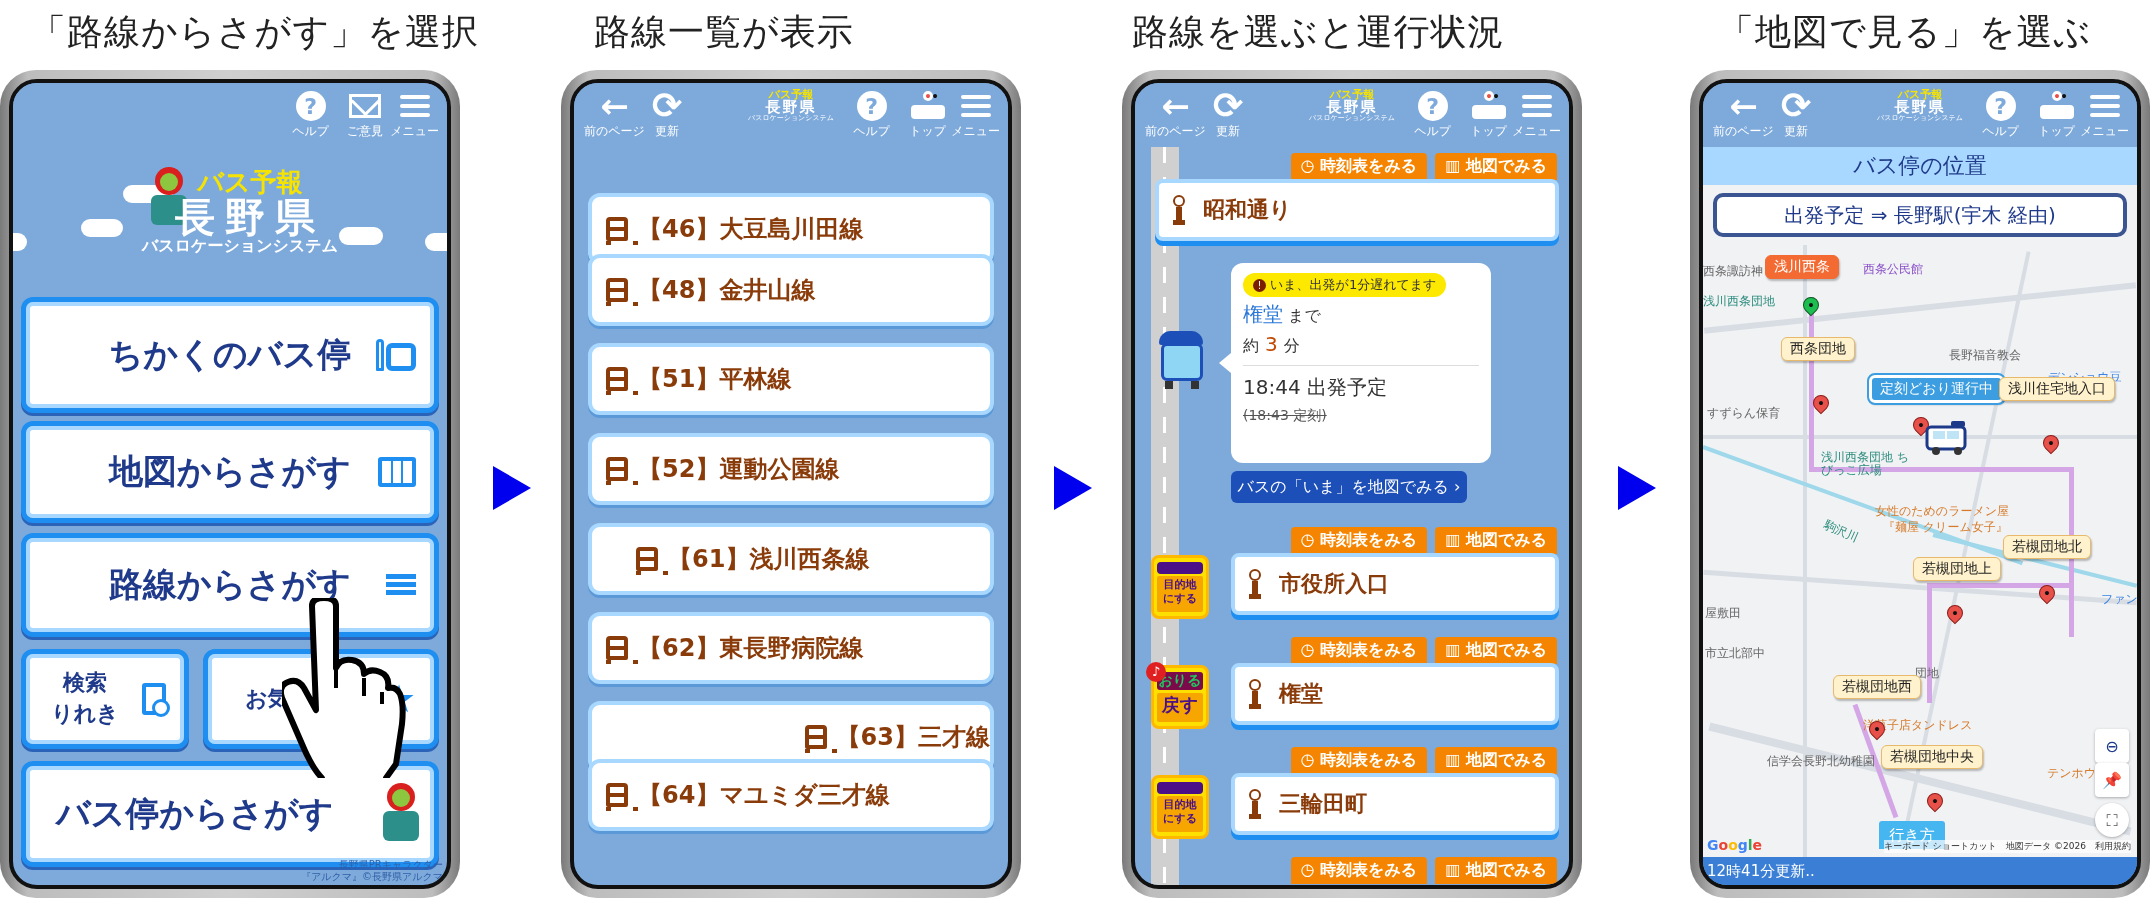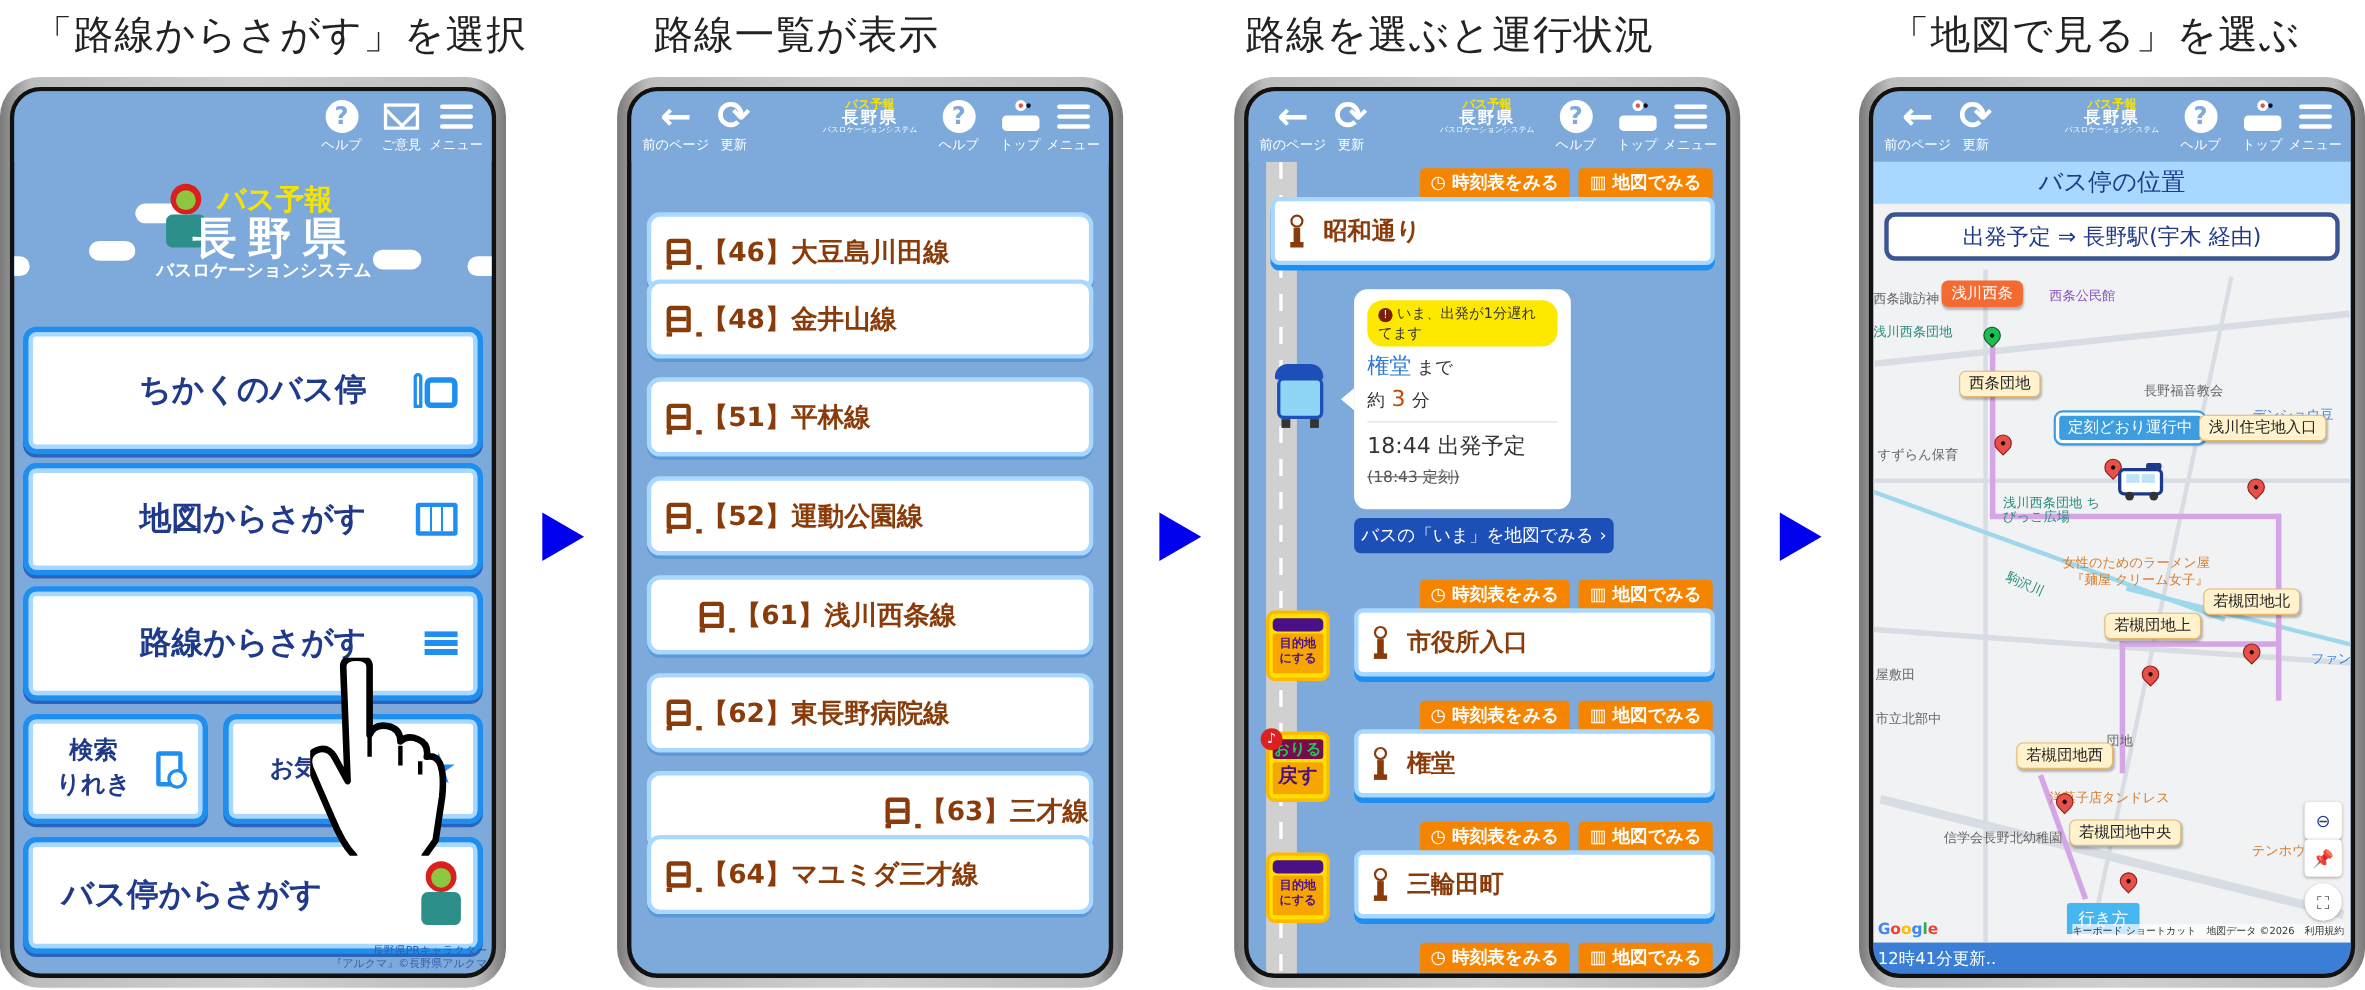--- a/index.html
+++ b/index.html
@@ -31,21 +31,21 @@
   .cloud { position: absolute; background: #fff; border-radius: 20px; height: 18px; }
   .big-logo { position: absolute; top: 86px; left: 0; right: 0; text-align: center; line-height: 1.05; }
   .big-logo .b1 { color: #f6e300; font-size: 26px; font-weight: bold; padding-left: 40px; }
   .big-logo .b2 { color: #fff; font-size: 40px; font-weight: bold; letter-spacing: 10px; padding-left: 40px; }
   .big-logo .b3 { color: #fff; font-size: 16px; font-weight: bold; padding-left: 20px; }
   .mascot { position: absolute; width: 36px; height: 60px; }
   .mascot .head { position: absolute; left: 4px; top: 0; width: 28px; height: 28px; border-radius: 50%; background: #d9201e; }
   .mascot .face { position: absolute; left: 9px; top: 6px; width: 18px; height: 18px; border-radius: 50%; background: #8dc63f; }
   .mascot .body { position: absolute; left: 0; top: 28px; width: 36px; height: 30px; background: #2c8f8a; border-radius: 6px; }
   .menu-btn { position: absolute; left: 8px; right: 8px; background: #fff; border: 5px solid #1e8ef0; border-radius: 12px; box-shadow: inset 0 0 0 4px #a8d8ff, 0 3px 0 #2a63b8; display: flex; align-items: center; justify-content: center; color: #1f3a8a; font-weight: bold; }
-  .menu-btn .lbl { font-size: 29px; text-align: right; }
+  .menu-btn .lbl { font-size: 34px; text-align: right; }
   .menu-btn .bic { position: absolute; right: 18px; color: #1e8ef0; }
   .busstop-ic { display: flex; align-items: flex-end; gap: 2px; }
   .busstop-ic .pole { width: 8px; height: 32px; border: 3px solid #1e8ef0; border-radius: 4px 4px 1px 1px; }
   .busstop-ic .bs { width: 30px; height: 28px; border: 5px solid #1e8ef0; border-radius: 6px; }
   .map-ic { width: 38px; height: 30px; border: 4px solid #1e8ef0; border-radius: 3px; background: linear-gradient(90deg,transparent 30%,#1e8ef0 30%,#1e8ef0 37%,transparent 37%,transparent 63%,#1e8ef0 63%,#1e8ef0 70%,transparent 70%); }
   .route-ic { width: 30px; height: 22px; background: repeating-linear-gradient(180deg,#1e8ef0 0 5px,#fff 5px 8px); }
   .doc-ic { width: 24px; height: 32px; border: 4px solid #1e8ef0; border-radius: 3px; position: relative; }
   .doc-ic::after { content: ""; position: absolute; right: -8px; bottom: -6px; width: 12px; height: 12px; border: 3px solid #1e8ef0; border-radius: 50%; background: #fff; }
   .star-ic { font-size: 38px; color: #1e8ef0; }
   .small-btn .lbl { font-size: 22px; text-align: center; line-height: 1.4; }
@@ -65,21 +65,21 @@
   .stop-ic { width: 12px; height: 30px; margin-right: 18px; position: relative; }
   .stop-ic .t { position: absolute; left: 0; top: 0; width: 12px; height: 12px; border: 2px solid #8a3b0a; border-radius: 50%; }
   .stop-ic .p { position: absolute; left: 3px; top: 12px; width: 6px; height: 14px; background: #8a3b0a; }
   .stop-ic .b { position: absolute; left: 0; bottom: 0; width: 12px; height: 5px; background: #8a3b0a; }
   .dest-btn { position: absolute; left: 16px; width: 58px; height: 64px; background: #fde000; border: 3px solid #ffb800; border-radius: 8px; padding: 4px; display: flex; flex-direction: column; align-items: center; }
   .dest-btn .bar { width: 46px; height: 12px; background: #4b0f87; border-radius: 4px; }
   .dest-btn .txt { width: 46px; flex: 1; margin-top: 2px; background: #f7a600; border-radius: 2px; color: #4b0f87; font-size: 11px; font-weight: bold; text-align: center; line-height: 1.3; padding-top: 2px; }
   .alight .top { width: 46px; background: #7a0a4a; color: #22c55e; font-size: 14px; font-weight: bold; text-align: center; border-radius: 3px; }
   .alight .bot { width: 46px; margin-top: 3px; background: #f7a600; color: #4b0f87; font-size: 18px; font-weight: bold; text-align: center; border-radius: 2px; flex: 1; }
   .note-badge { position: absolute; left: -8px; top: -6px; width: 20px; height: 20px; border-radius: 50%; background: #e02020; color: #fff; font-size: 13px; text-align: center; line-height: 20px; }
-  .bubble { position: absolute; left: 96px; top: 180px; width: 197px; height: 200px; background: #fff; border-radius: 12px; padding: 10px 12px; }
+  .bubble { position: absolute; left: 96px; top: 180px; width: 260px; height: 200px; background: #fff; border-radius: 12px; padding: 10px 12px; }
   .bubble::before { content: ""; position: absolute; left: -12px; top: 90px; border-top: 10px solid transparent; border-bottom: 10px solid transparent; border-right: 12px solid #fff; }
   .delay { display: inline-block; background: #fde800; color: #333; font-size: 13px; padding: 3px 10px; border-radius: 14px; }
   .delay .ex { display: inline-block; width: 13px; height: 13px; border-radius: 50%; background: #7a1e00; color: #fff; font-size: 10px; text-align: center; line-height: 13px; margin-right: 4px; }
   .b-line { font-size: 16px; color: #333; margin-top: 4px; }
   .b-line .stop { color: #2c78d8; font-size: 20px; }
   .b-line .min { color: #c24a00; font-size: 20px; margin: 0 6px; }
   .b-sep { height: 1px; background: #ddd; margin: 8px 0; }
   .b-time { font-size: 20px; color: #333; }
   .b-orig { font-size: 14px; color: #555; text-decoration: line-through; margin-top: 6px; }
   .map-link { position: absolute; left: 96px; top: 388px; width: 236px; height: 32px; background: #1d4fb8; color: #fff; border-radius: 6px; font-size: 16px; display: flex; align-items: center; justify-content: center; }

